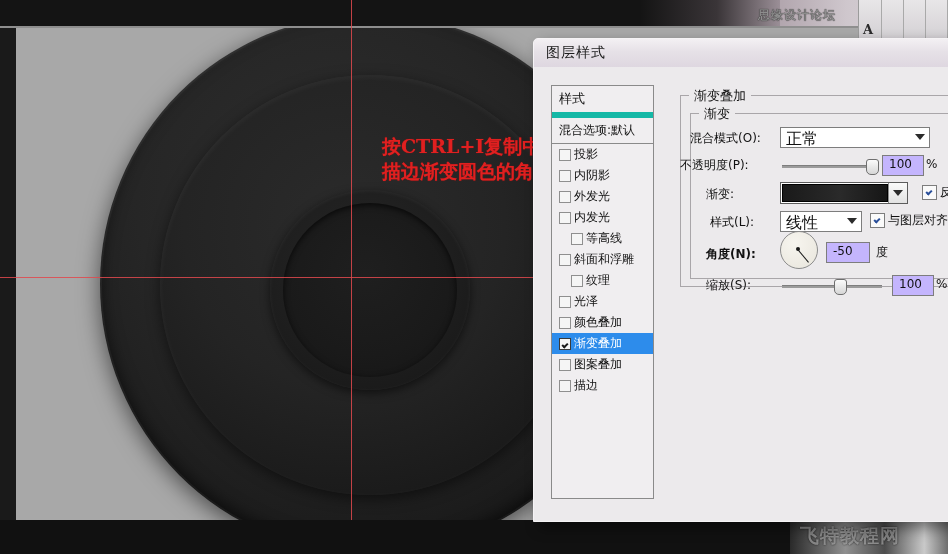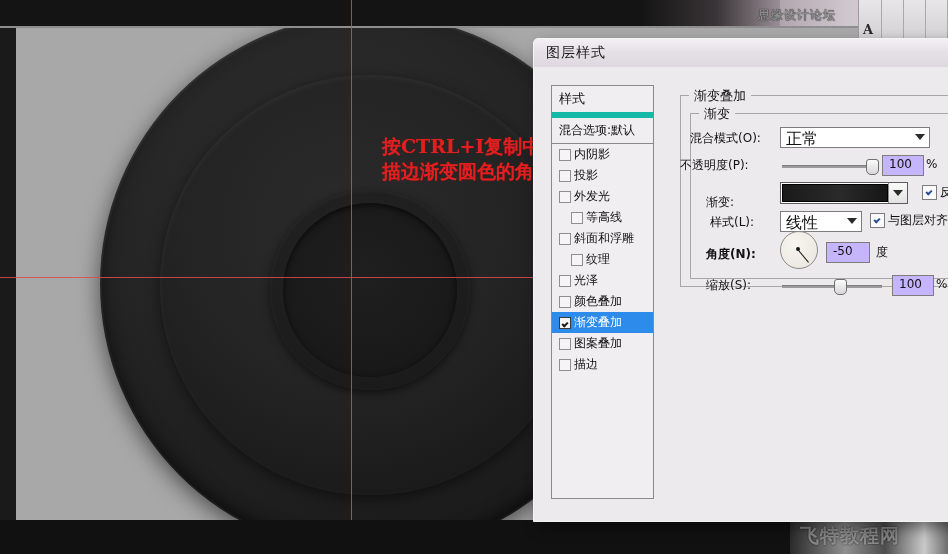--- a/index.html
+++ b/index.html
@@ -219,29 +219,33 @@
       <div class="style-list">
         <div class="sl-head">
           <span>样式</span>
         </div>
         <div class="sl-blend">
           <span>混合选项:默认</span>
         </div>
         <div class="sl-items" id="style-items">
             <div class="sl-item">
               <div class="cb"></div>
+              <div class="lbl">投影</div>
+            </div>
+            <div class="sl-item">
+              <div class="cb"></div>
               <div class="lbl">内阴影</div>
             </div>
             <div class="sl-item">
               <div class="cb"></div>
-              <div class="lbl">投影</div>
-            </div>
-            <div class="sl-item">
-              <div class="cb"></div>
               <div class="lbl">外发光</div>
+            </div>
+            <div class="sl-item">
+              <div class="cb"></div>
+              <div class="lbl">内发光</div>
             </div>
             <div class="sl-item sub">
               <div class="cb"></div>
               <div class="lbl">等高线</div>
             </div>
             <div class="sl-item">
               <div class="cb"></div>
               <div class="lbl">斜面和浮雕</div>
             </div>
             <div class="sl-item sub">
@@ -289,21 +293,21 @@
         <div class="rlabel" style="left:16px;top:76px;width:94px;">不透明度(P):</div>
         <div class="slider" style="left:118px;top:78px;width:94px;">
           <div class="track"></div>
           <div class="knob" style="left:84px;"></div>
         </div>
         <div class="numbox" style="left:218px;top:74px;width:40px;">
           <span>100</span>
         </div>
         <div class="unit" style="left:262px;top:76px;">%</div>
 
-        <div class="rlabel" style="left:42px;top:113px;width:68px;">渐变:</div>
+        <div class="rlabel" style="left:42px;top:105px;width:68px;">渐变:</div>
         <div class="gradbar" style="left:116px;top:101px;width:126px;">
           <div class="sw"></div>
           <div class="btn"></div>
         </div>
         <div class="chk on" style="left:258px;top:104px;"></div>
         <div class="chktxt" style="left:276px;top:103px;">反向(R</div>
 
         <div class="rlabel" style="left:46px;top:133px;width:64px;">样式(L):</div>
         <div class="combo" style="left:116px;top:130px;width:80px;">
           <div class="val">线性</div>

